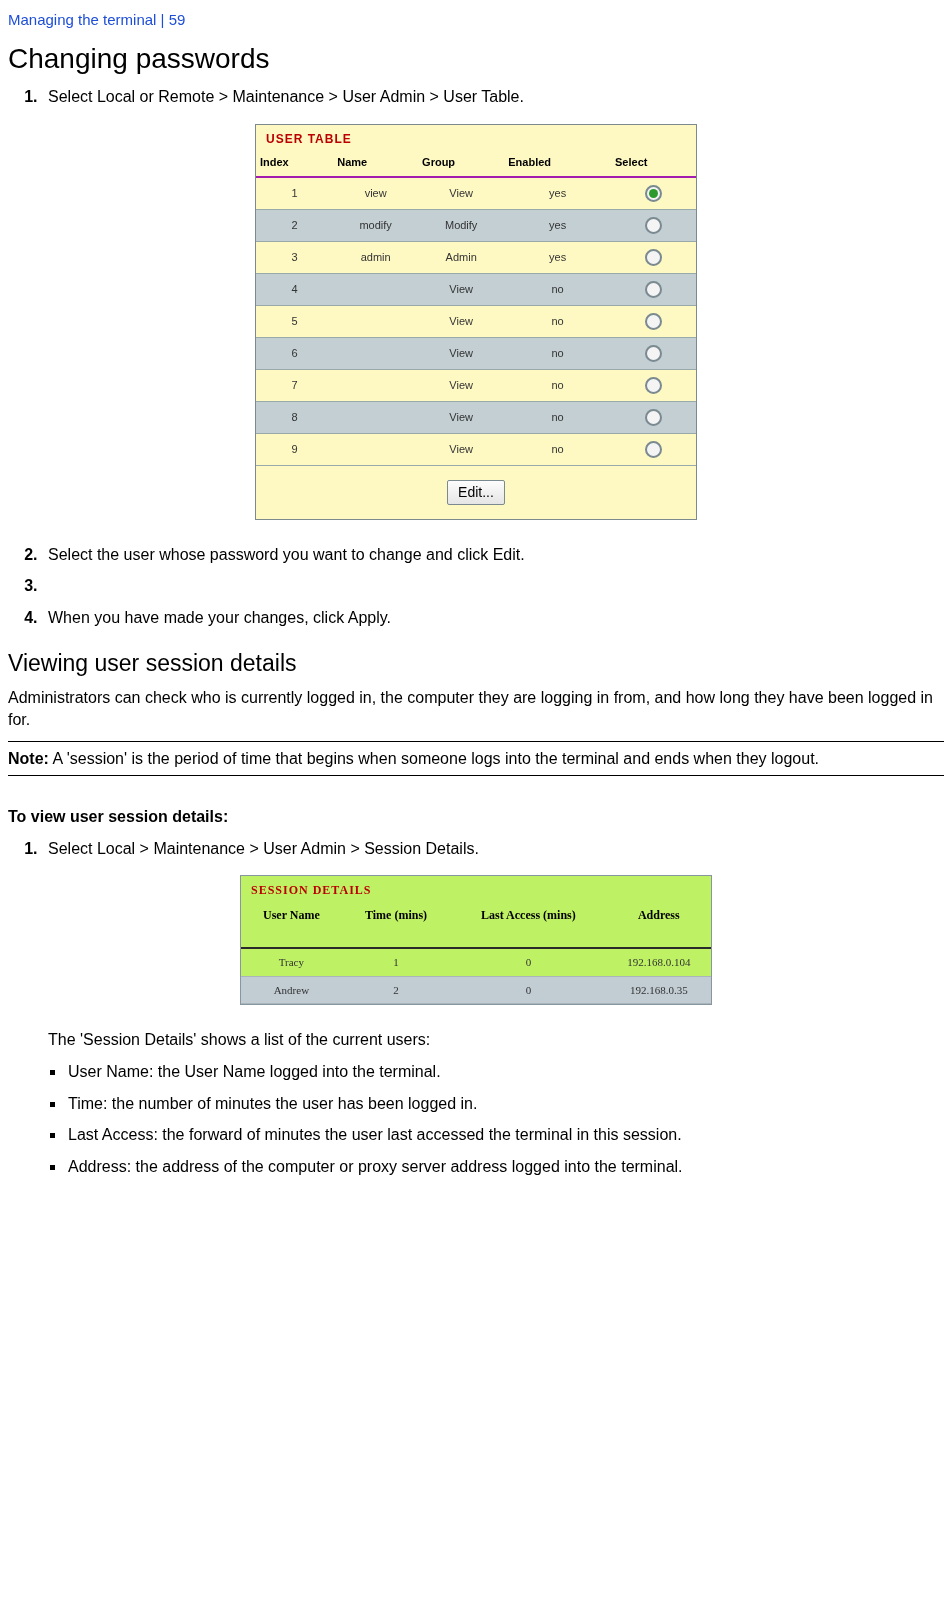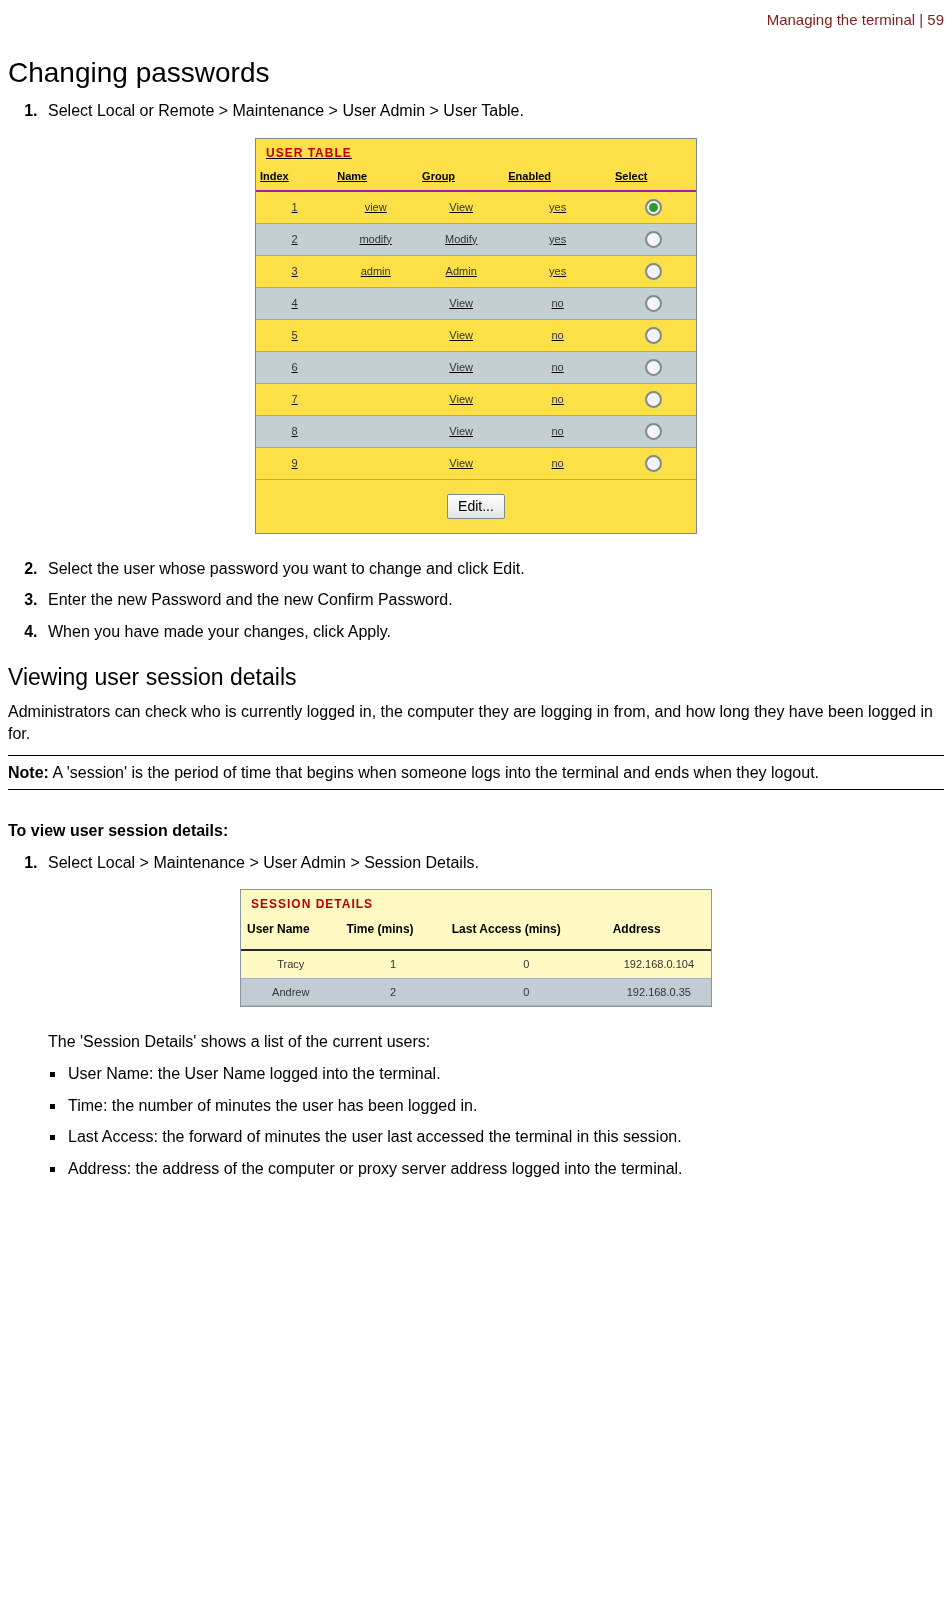--- a/index.html
+++ b/index.html
@@ -6,24 +6,23 @@
     font-family: Arial, Helvetica, sans-serif;
     font-size: 16px;
     color: #000;
     margin: 0;
     padding: 10px 8px 30px 8px;
     width: 952px;
     box-sizing: border-box;
     line-height: 1.35;
   }
   .header-right {
-    text-align: right;
     font-size: 15px;
-    color: #7f1d1d;
-    margin-bottom: 24px;
+    color: #1d4ed8;
+    margin-bottom: 10px;
   }
   h1 {
     font-size: 28px;
     font-weight: normal;
     margin: 0 0 8px 0;
   }
   h2 {
     font-size: 23px;
     font-weight: normal;
     margin: 20px 0 8px 0;
@@ -45,27 +44,26 @@
     margin-top: 12px;
     margin-bottom: 6px;
   }
   .figure-wrap {
     text-align: center;
     margin: 16px 0 24px 0;
   }
   
   .panel {
     display: inline-block;
-    background: #fde047;
+    background: #fef9c3;
     border: 1px solid #7c8a8f;
     width: 440px;
     text-align: left;
     font-family: Verdana, Arial, sans-serif;
     font-size: 11px;
-    text-decoration: underline;
   }
   .panel-title {
     color: #b00;
     font-weight: bold;
     letter-spacing: 1px;
     font-size: 12px;
     padding: 6px 8px 2px 10px;
   }
   table.user-table {
     width: 100%;
@@ -124,42 +122,42 @@
     margin: 10px 0 30px 0;
   }
   .note-label { font-weight: bold; }
   .sub-heading {
     font-weight: bold;
     margin: 0 0 10px 0;
   }
   
   .panel2 {
     display: inline-block;
-    background: #fef9c3;
+    background: #bef264;
     border: 1px solid #8896a0;
     width: 470px;
     text-align: left;
-    font-family: Liberation Sans, sans-serif;
+    font-family: Liberation Serif, serif;
     font-size: 11px;
   }
   .panel2-title {
     color: #b00;
     font-weight: bold;
     letter-spacing: 1px;
     font-size: 12px;
     padding: 6px 8px 2px 10px;
   }
   table.sess-table {
     width: 100%;
     border-collapse: collapse;
   }
   table.sess-table th {
     font-weight: bold;
-    text-align: left;
-    padding: 6px 6px 12px 6px;
+    text-align: center;
+    padding: 6px 6px 24px 6px;
     font-size: 12px;
     border-bottom: 2px solid #2a2a2a;
   }
   table.sess-table td {
     text-align: center;
     padding: 6px 4px;
     border-bottom: 1px solid #a9b4bb;
     color: #333;
   }
   table.sess-table tr.alt { background: #c1ccd3; }
@@ -275,21 +273,20 @@
       <span class="btn">Edit...</span>
     </div>
   </div>
 </div>
 
 <ol start="2">
   <li>
     <span class="li-body">Select the user whose password you want to change and click Edit.</span>
   </li>
   <li>
-    <span class="li-body">Enter the new Password and the new Confirm Password.</span>
   </li>
   <li>
     <span class="li-body">When you have made your changes, click Apply.</span>
   </li>
 </ol>
 
 <h2>Viewing user session details</h2>
 
 <p class="intro-para">Administrators can check who is currently logged in, the computer they are logging in from, and how long they have been logged in for.</p>
 

